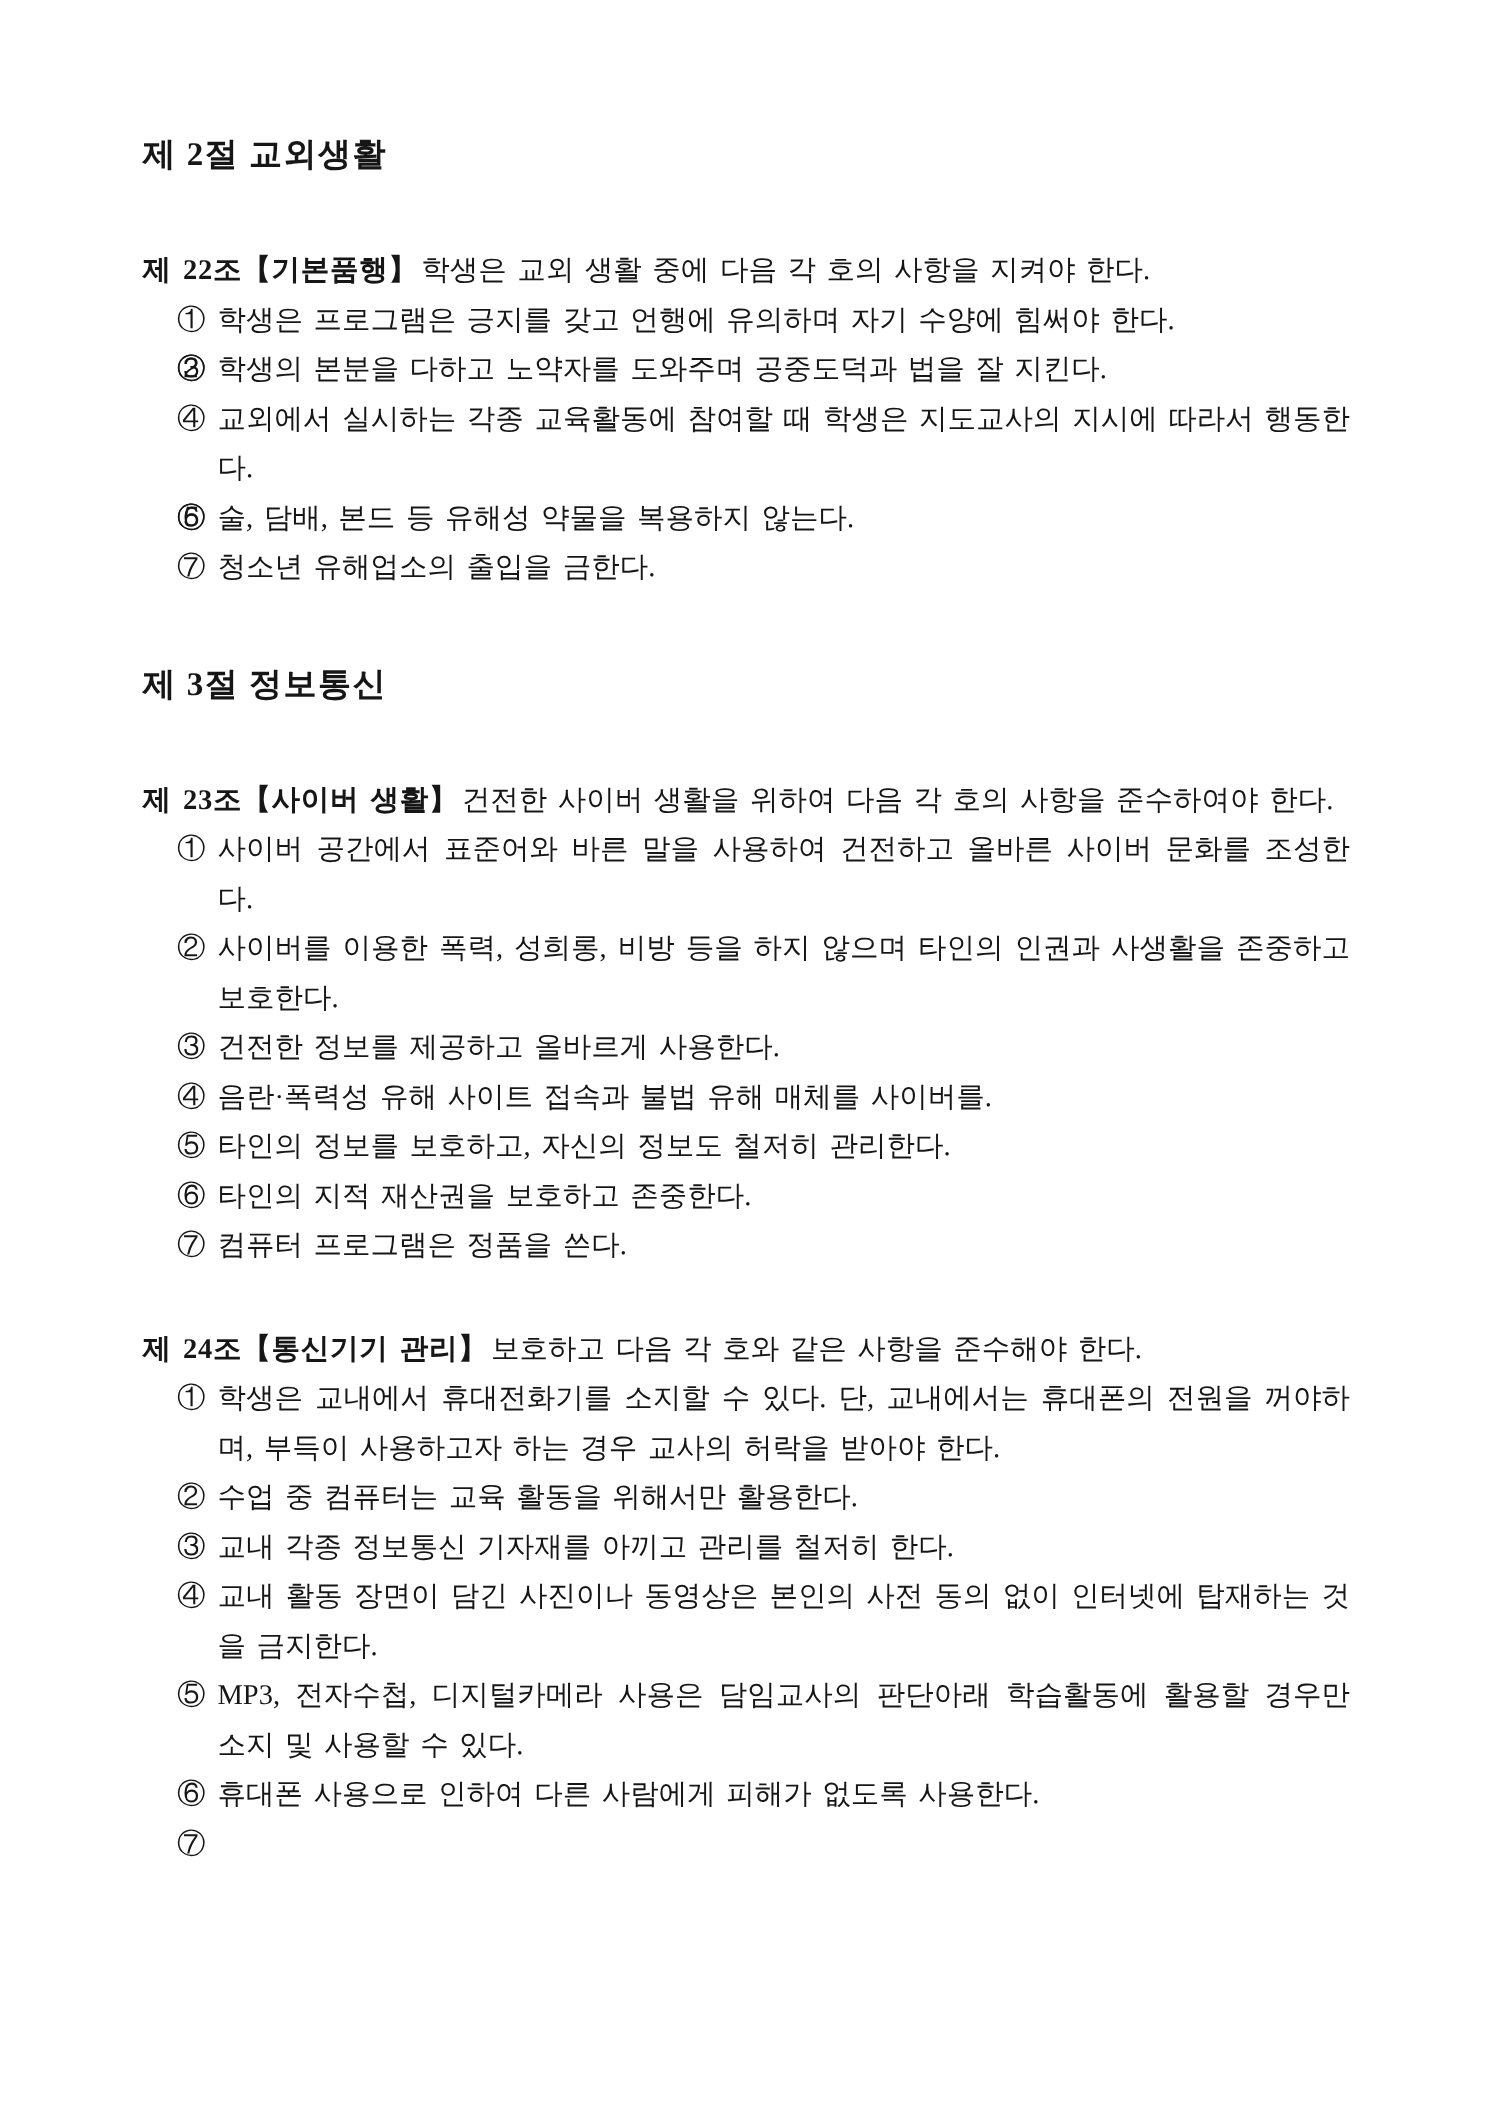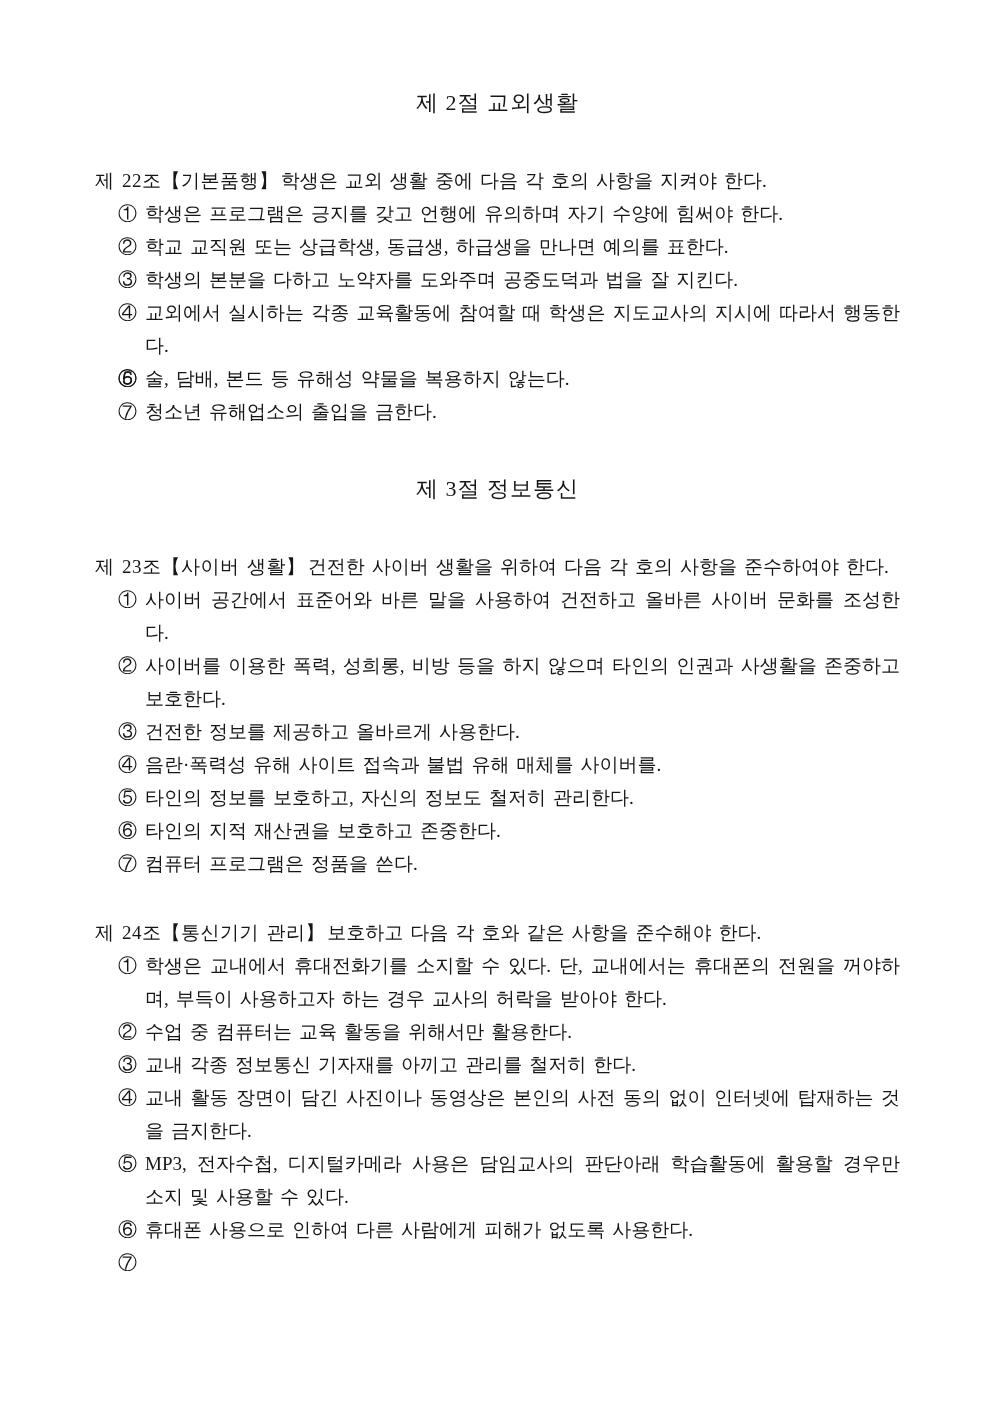--- a/index.html
+++ b/index.html
@@ -15,36 +15,35 @@
     padding: 88px 92px 60px 95px;
     background: #ffffff;
     color: #161616;
     font-family: "Liberation Serif", "DejaVu Serif", serif;
     font-size: 19px;
     line-height: 33px;
     overflow: hidden;
   }
   .section-title {
     font-size: 22px;
-    font-weight: normal;
-    text-align: center;
+    font-weight: bold;
     margin: 0 0 46px 0;
     line-height: 30px;
     letter-spacing: 1px;
   }
   .section-title.spaced-top {
     margin-top: 46px;
   }
   .article-head {
     margin: 0;
     text-align: justify;
     word-spacing: 0.12em;
   }
   .article-head .head {
-    font-weight: normal;
+    font-weight: bold;
     margin-right: 0.12em;
     letter-spacing: 0.5px;
   }
   .article.spaced-top {
     margin-top: 36px;
   }
   .items {
     margin: 0;
     padding: 0;
     list-style: none;
@@ -66,21 +65,21 @@
 <body>
 
 <div class="page">
 
   <h1 class="section-title">제 2절 교외생활</h1>
 
   <div class="article">
     <p class="article-head"><span class="head">제 22조【기본품행】</span><span class="intro">학생은 교외 생활 중에 다음 각 호의 사항을 지켜야 한다.</span></p>
     <div class="items">
       <div class="item"><span class="marker">①</span><span class="item-text">학생은 프로그램은 긍지를 갖고 언행에 유의하며 자기 수양에 힘써야 한다.</span></div>
-      <div class="item"><span class="marker">②</span><span class="item-text">학교 교직원 또는 상급학생, 동급생, 하급생을 만나면 예의를 표한다.</span></div>
+      <div class="item"><span class="marker">②</span></div>
       <div class="item"><span class="marker">③</span><span class="item-text">학생의 본분을 다하고 노약자를 도와주며 공중도덕과 법을 잘 지킨다.</span></div>
       <div class="item"><span class="marker">④</span><span class="item-text">교외에서 실시하는 각종 교육활동에 참여할 때 학생은 지도교사의 지시에 따라서 행동한다.</span></div>
       <div class="item"><span class="marker">⑤</span></div>
       <div class="item"><span class="marker">⑥</span><span class="item-text">술, 담배, 본드 등 유해성 약물을 복용하지 않는다.</span></div>
       <div class="item"><span class="marker">⑦</span><span class="item-text">청소년 유해업소의 출입을 금한다.</span></div>
     </div>
   </div>
 
   <h1 class="section-title spaced-top">제 3절 정보통신</h1>
 

